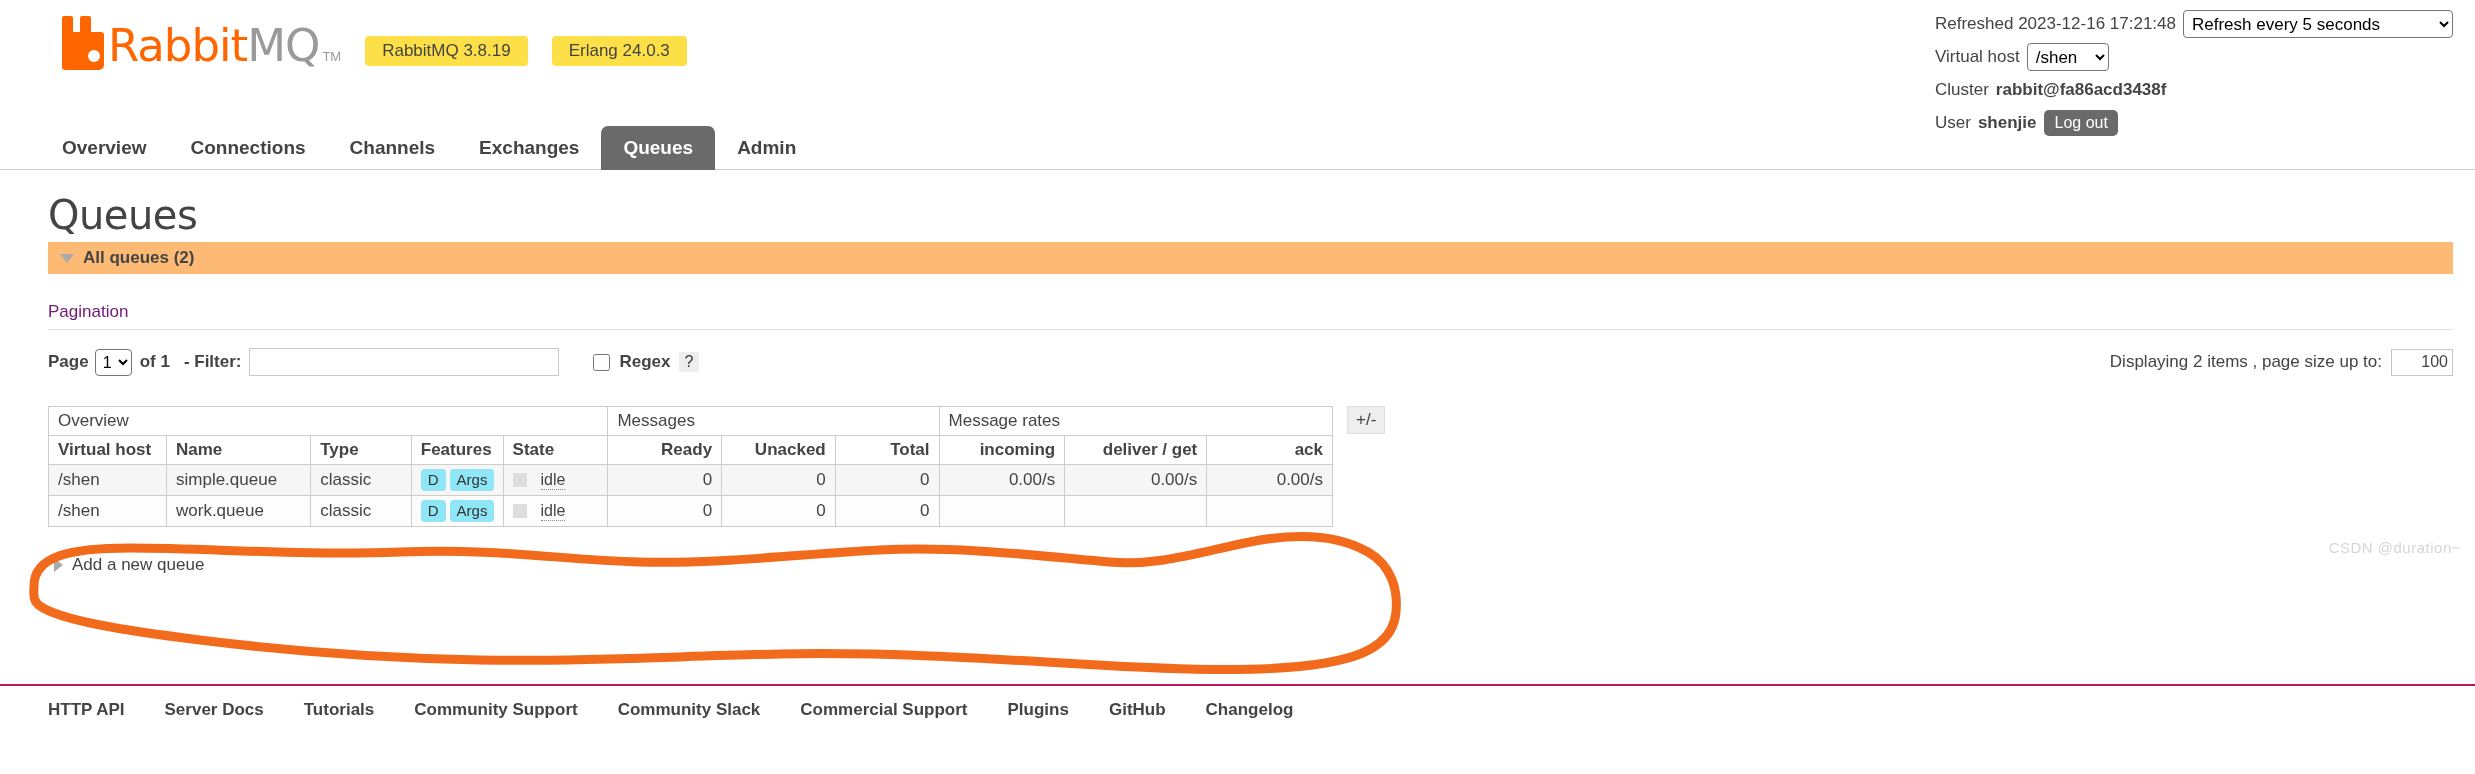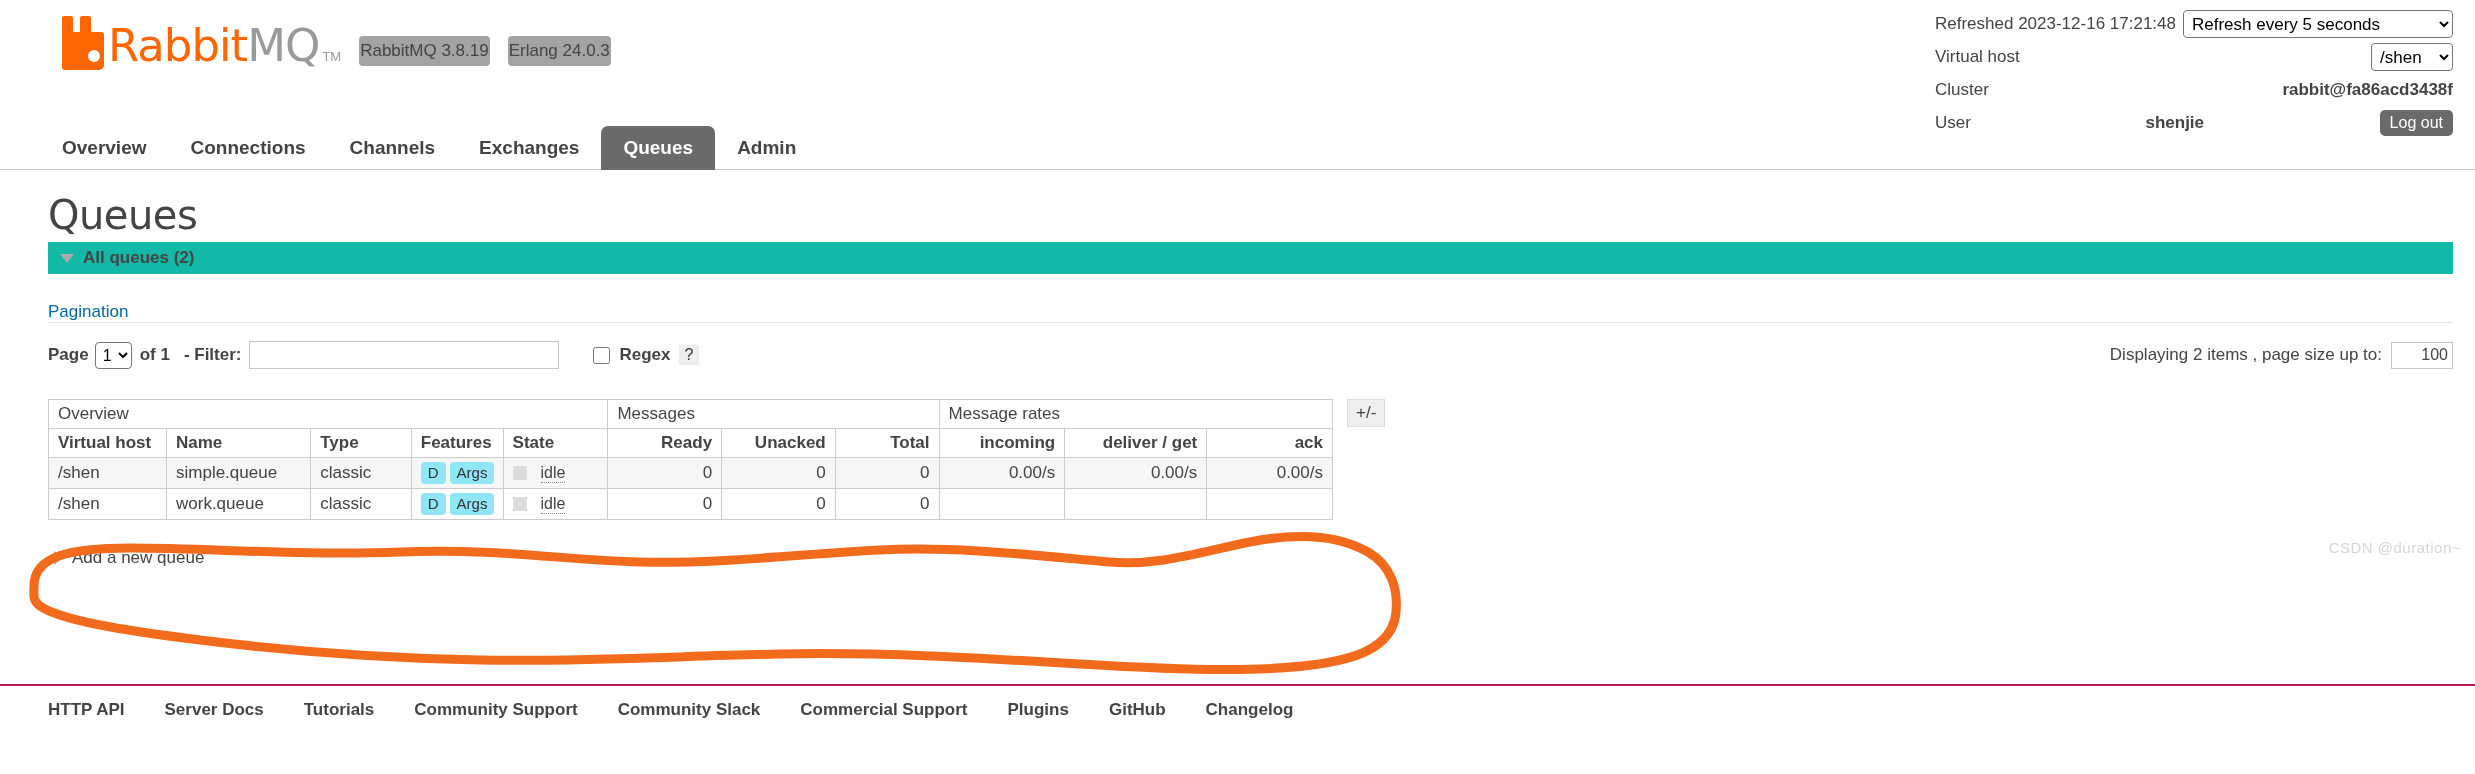--- a/index.html
+++ b/index.html
@@ -74,43 +74,43 @@
     font-family: "DejaVu Sans", sans-serif;
   }
   #logo-tm {
     font-size: 13px;
     color: #9a9a9a;
     margin-left: 3px;
     padding-bottom: 6px;
   }
   .version-pill {
     display: inline-block;
-    background: #a3a3a3;
-    color: #444;
-    font-size: 17px;
-    padding: 5px 1px;
+    background: #fde047;
+    color: #444;
+    font-size: 17px;
+    padding: 5px 17px;
     border-radius: 4px;
-    margin-left: 18px;
+    margin-left: 24px;
     margin-bottom: 4px;
     white-space: nowrap;
   }
 
   
   #header-right {
     position: absolute;
     right: 22px;
     top: 10px;
     text-align: right;
     font-size: 17px;
     color: #444;
   }
   #header-right .line {
     display: flex;
     align-items: center;
-    justify-content: space-between;
+    justify-content: flex-start;
     margin-bottom: 5px;
     height: 28px;
     margin-left: 44px;
   }
   #header-right .lbl { margin-right: 7px; white-space: nowrap; }
   #header-right .strong { font-weight: bold; }
   select.hdr-select {
     font-family: "Liberation Sans", sans-serif;
     font-size: 17px;
     color: #000;
@@ -177,21 +177,21 @@
   }
   #page-title {
     font-size: 40px;
     font-weight: 400;
     color: #444;
     margin: 22px 0 4px 48px;
     font-family: "DejaVu Sans", sans-serif;
     letter-spacing: -0.5px;
   }
   .section-bar {
-    background: #14b8a6;
+    background: #fdba74;
     margin: 0 22px 4px 48px;
     padding: 6px 0 6px 4px;
     font-size: 17px;
     font-weight: bold;
     color: #444;
     display: flex;
     align-items: center;
   }
   .tri-down {
     width: 0; height: 0;
@@ -204,23 +204,24 @@
   .tri-right {
     width: 0; height: 0;
     border-top: 7px solid transparent;
     border-bottom: 7px solid transparent;
     border-left: 9px solid #aaaaaa;
     margin: 0 9px 0 10px;
     display: inline-block;
   }
   #pagination-label {
     font-size: 17px;
-    color: #0369a1;
+    color: #701a75;
     margin: 28px 0 0 48px;
     border-bottom: 1px solid #e2e2e2;
+    padding-bottom: 7px;
     margin-right: 22px;
   }
   #pagination-row {
     display: flex;
     align-items: center;
     margin: 16px 22px 0 48px;
     font-size: 17px;
     color: #444;
     height: 32px;
   }

